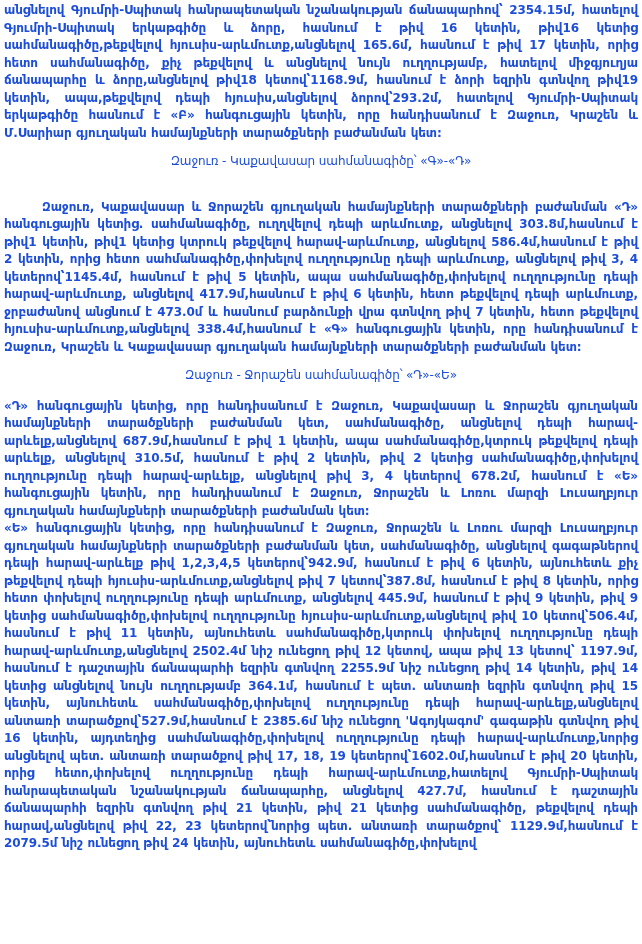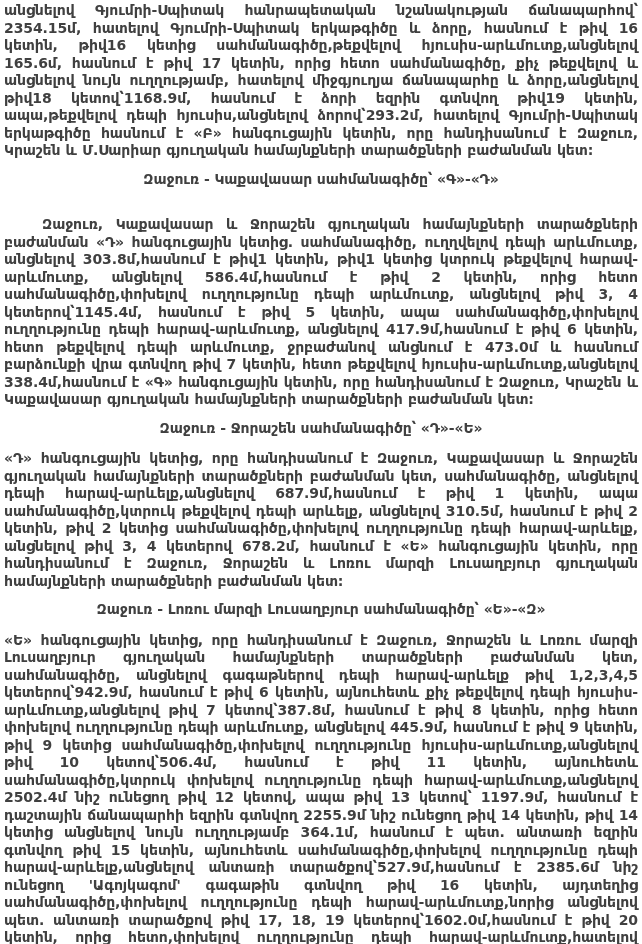--- a/index.html
+++ b/index.html
@@ -5,58 +5,57 @@
   html, body {
     margin: 0;
     padding: 0;
     background: #ffffff;
   }
   .page {
     position: relative;
     width: 642px;
     height: 944px;
     background: #ffffff;
-    color: #404040;
+    color: #1d4ed8;
     font-family: "DejaVu Sans", sans-serif;
     font-weight: 700;
-    font-size: 14px;
+    font-size: 12px;
     line-height: 17.5px;
     overflow: hidden;
     box-sizing: border-box;
     padding: 2px 4px 0 4px;
     letter-spacing: -0.1px;
     -webkit-font-smoothing: none;
   }
   .para {
     text-align: justify;
     margin: 0;
     word-spacing: 0.5px;
   }
   .para.indent {
     text-indent: 38px;
     margin-top: 28px;
   }
   .section-heading {
     text-align: center;
     margin: 11px 0 13px 0;
-    font-weight: 700;
+    font-weight: 400;
   }
 </style>
 </head>
 <body>
 
 <div class="page">
 
   <p class="para">անցնելով Գյումրի-Սպիտակ հանրապետական նշանակության ճանապարհով՝ 2354.15մ, հատելով Գյումրի-Սպիտակ երկաթգիծը և ձորը, հասնում է  թիվ 16 կետին, թիվ16 կետից սահմանագիծը,թեքվելով հյուսիս-արևմուտք,անցնելով 165.6մ, հասնում է թիվ 17 կետին, որից հետո սահմանագիծը, քիչ թեքվելով և անցնելով նույն ուղղությամբ, հատելով միջգյուղյա ճանապարհը և ձորը,անցնելով թիվ18 կետով՝1168.9մ, հասնում է ձորի եզրին գտնվող թիվ19 կետին, ապա,թեքվելով դեպի հյուսիս,անցնելով ձորով՝293.2մ, հատելով Գյումրի-Սպիտակ  երկաթգիծը հասնում է «Բ» հանգուցային կետին, որը հանդիսանում է Զաջուռ, Կրաշեն և Մ.Սարիար գյուղական համայնքների տարածքների բաժանման կետ:</p>
 
   <h4 class="section-heading">Զաջուռ - Կաքավասար սահմանագիծը՝  «Գ»-«Դ»</h4>
 
   <p class="para indent">Զաջուռ, Կաքավասար և Ջորաշեն գյուղական համայնքների տարածքների բաժանման «Դ» հանգուցային կետից. սահմանագիծը, ուղղվելով դեպի արևմուտք, անցնելով 303.8մ,հասնում է թիվ1 կետին, թիվ1 կետից կտրուկ թեքվելով հարավ-արևմուտք, անցնելով 586.4մ,հասնում է թիվ 2 կետին, որից հետո սահմանագիծը,փոխելով ուղղությունը դեպի արևմուտք, անցնելով թիվ 3, 4  կետերով՝1145.4մ, հասնում է թիվ 5 կետին, ապա սահմանագիծը,փոխելով ուղղությունը դեպի հարավ-արևմուտք, անցնելով 417.9մ,հասնում է թիվ 6 կետին, հետո թեքվելով դեպի արևմուտք, ջրբաժանով անցնում է 473.0մ և հասնում բարձունքի վրա գտնվող թիվ 7 կետին, հետո թեքվելով հյուսիս-արևմուտք,անցնելով 338.4մ,հասնում է «Գ» հանգուցային կետին, որը հանդիսանում է Զաջուռ, Կրաշեն և Կաքավասար գյուղական համայնքների տարածքների բաժանման կետ:</p>
 
   <h4 class="section-heading">Զաջուռ - Ջորաշեն  սահմանագիծը՝ «Դ»-«Ե»</h4>
 
   <p class="para">«Դ» հանգուցային կետից,   որը հանդիսանում է  Զաջուռ, Կաքավասար և Ջորաշեն գյուղական համայնքների տարածքների բաժանման կետ, սահմանագիծը, անցնելով դեպի հարավ-արևելք,անցնելով 687.9մ,հասնում է թիվ 1 կետին, ապա սահմանագիծը,կտրուկ թեքվելով դեպի արևելք, անցնելով 310.5մ, հասնում է թիվ 2 կետին, թիվ 2 կետից սահմանագիծը,փոխելով ուղղությունը դեպի հարավ-արևելք, անցնելով թիվ 3, 4  կետերով 678.2մ, հասնում է «Ե» հանգուցային կետին, որը հանդիսանում է Զաջուռ, Ջորաշեն և Լոռու մարզի Լուսաղբյուր գյուղական համայնքների տարածքների բաժանման կետ:</p>
 
-  <h4 class="section-heading">Զաջուռ - Լոռու մարզի Լուսաղբյուր  սահմանագիծը՝ «Ե»-«Զ»</h4>
 
   <p class="para">«Ե» հանգուցային կետից, որը հանդիսանում է Զաջուռ, Ջորաշեն և Լոռու մարզի Լուսաղբյուր գյուղական համայնքների տարածքների բաժանման կետ, սահմանագիծը, անցնելով գագաթներով դեպի հարավ-արևելք թիվ 1,2,3,4,5 կետերով՝942.9մ, հասնում է թիվ 6 կետին, այնուհետև քիչ թեքվելով դեպի հյուսիս-արևմուտք,անցնելով թիվ 7 կետով՝387.8մ, հասնում է թիվ 8 կետին, որից հետո փոխելով ուղղությունը դեպի արևմուտք, անցնելով 445.9մ,  հասնում է թիվ 9 կետին, թիվ 9 կետից սահմանագիծը,փոխելով ուղղությունը հյուսիս-արևմուտք,անցնելով թիվ 10 կետով՝506.4մ,  հասնում է թիվ 11 կետին, այնուհետև սահմանագիծը,կտրուկ փոխելով ուղղությունը դեպի հարավ-արևմուտք,անցնելով 2502.4մ նիշ ունեցող թիվ 12 կետով, ապա թիվ 13 կետով՝ 1197.9մ,  հասնում է դաշտային ճանապարհի եզրին գտնվող 2255.9մ նիշ ունեցող թիվ 14 կետին, թիվ 14 կետից անցնելով նույն ուղղությամբ 364.1մ, հասնում է պետ. անտառի եզրին գտնվող թիվ 15 կետին, այնուհետև սահմանագիծը,փոխելով ուղղությունը դեպի հարավ-արևելք,անցնելով անտառի տարածքով՝527.9մ,հասնում է 2385.6մ նիշ ունեցող 'Ագոյկագոմ' գագաթին գտնվող թիվ 16 կետին, այդտեղից սահմանագիծը,փոխելով ուղղությունը դեպի հարավ-արևմուտք,նորից անցնելով պետ. անտառի տարածքով թիվ 17, 18, 19 կետերով՝1602.0մ,հասնում է թիվ 20 կետին, որից հետո,փոխելով ուղղությունը դեպի հարավ-արևմուտք,հատելով Գյումրի-Սպիտակ հանրապետական նշանակության ճանապարհը, անցնելով 427.7մ, հասնում է դաշտային ճանապարհի եզրին գտնվող թիվ 21 կետին, թիվ 21 կետից սահմանագիծը, թեքվելով դեպի հարավ,անցնելով թիվ 22, 23  կետերով՝նորից պետ. անտառի տարածքով՝ 1129.9մ,հասնում է 2079.5մ նիշ ունեցող թիվ 24 կետին, այնուհետև սահմանագիծը,փոխելով</p>
 
 </div>
 
 </body></html>

